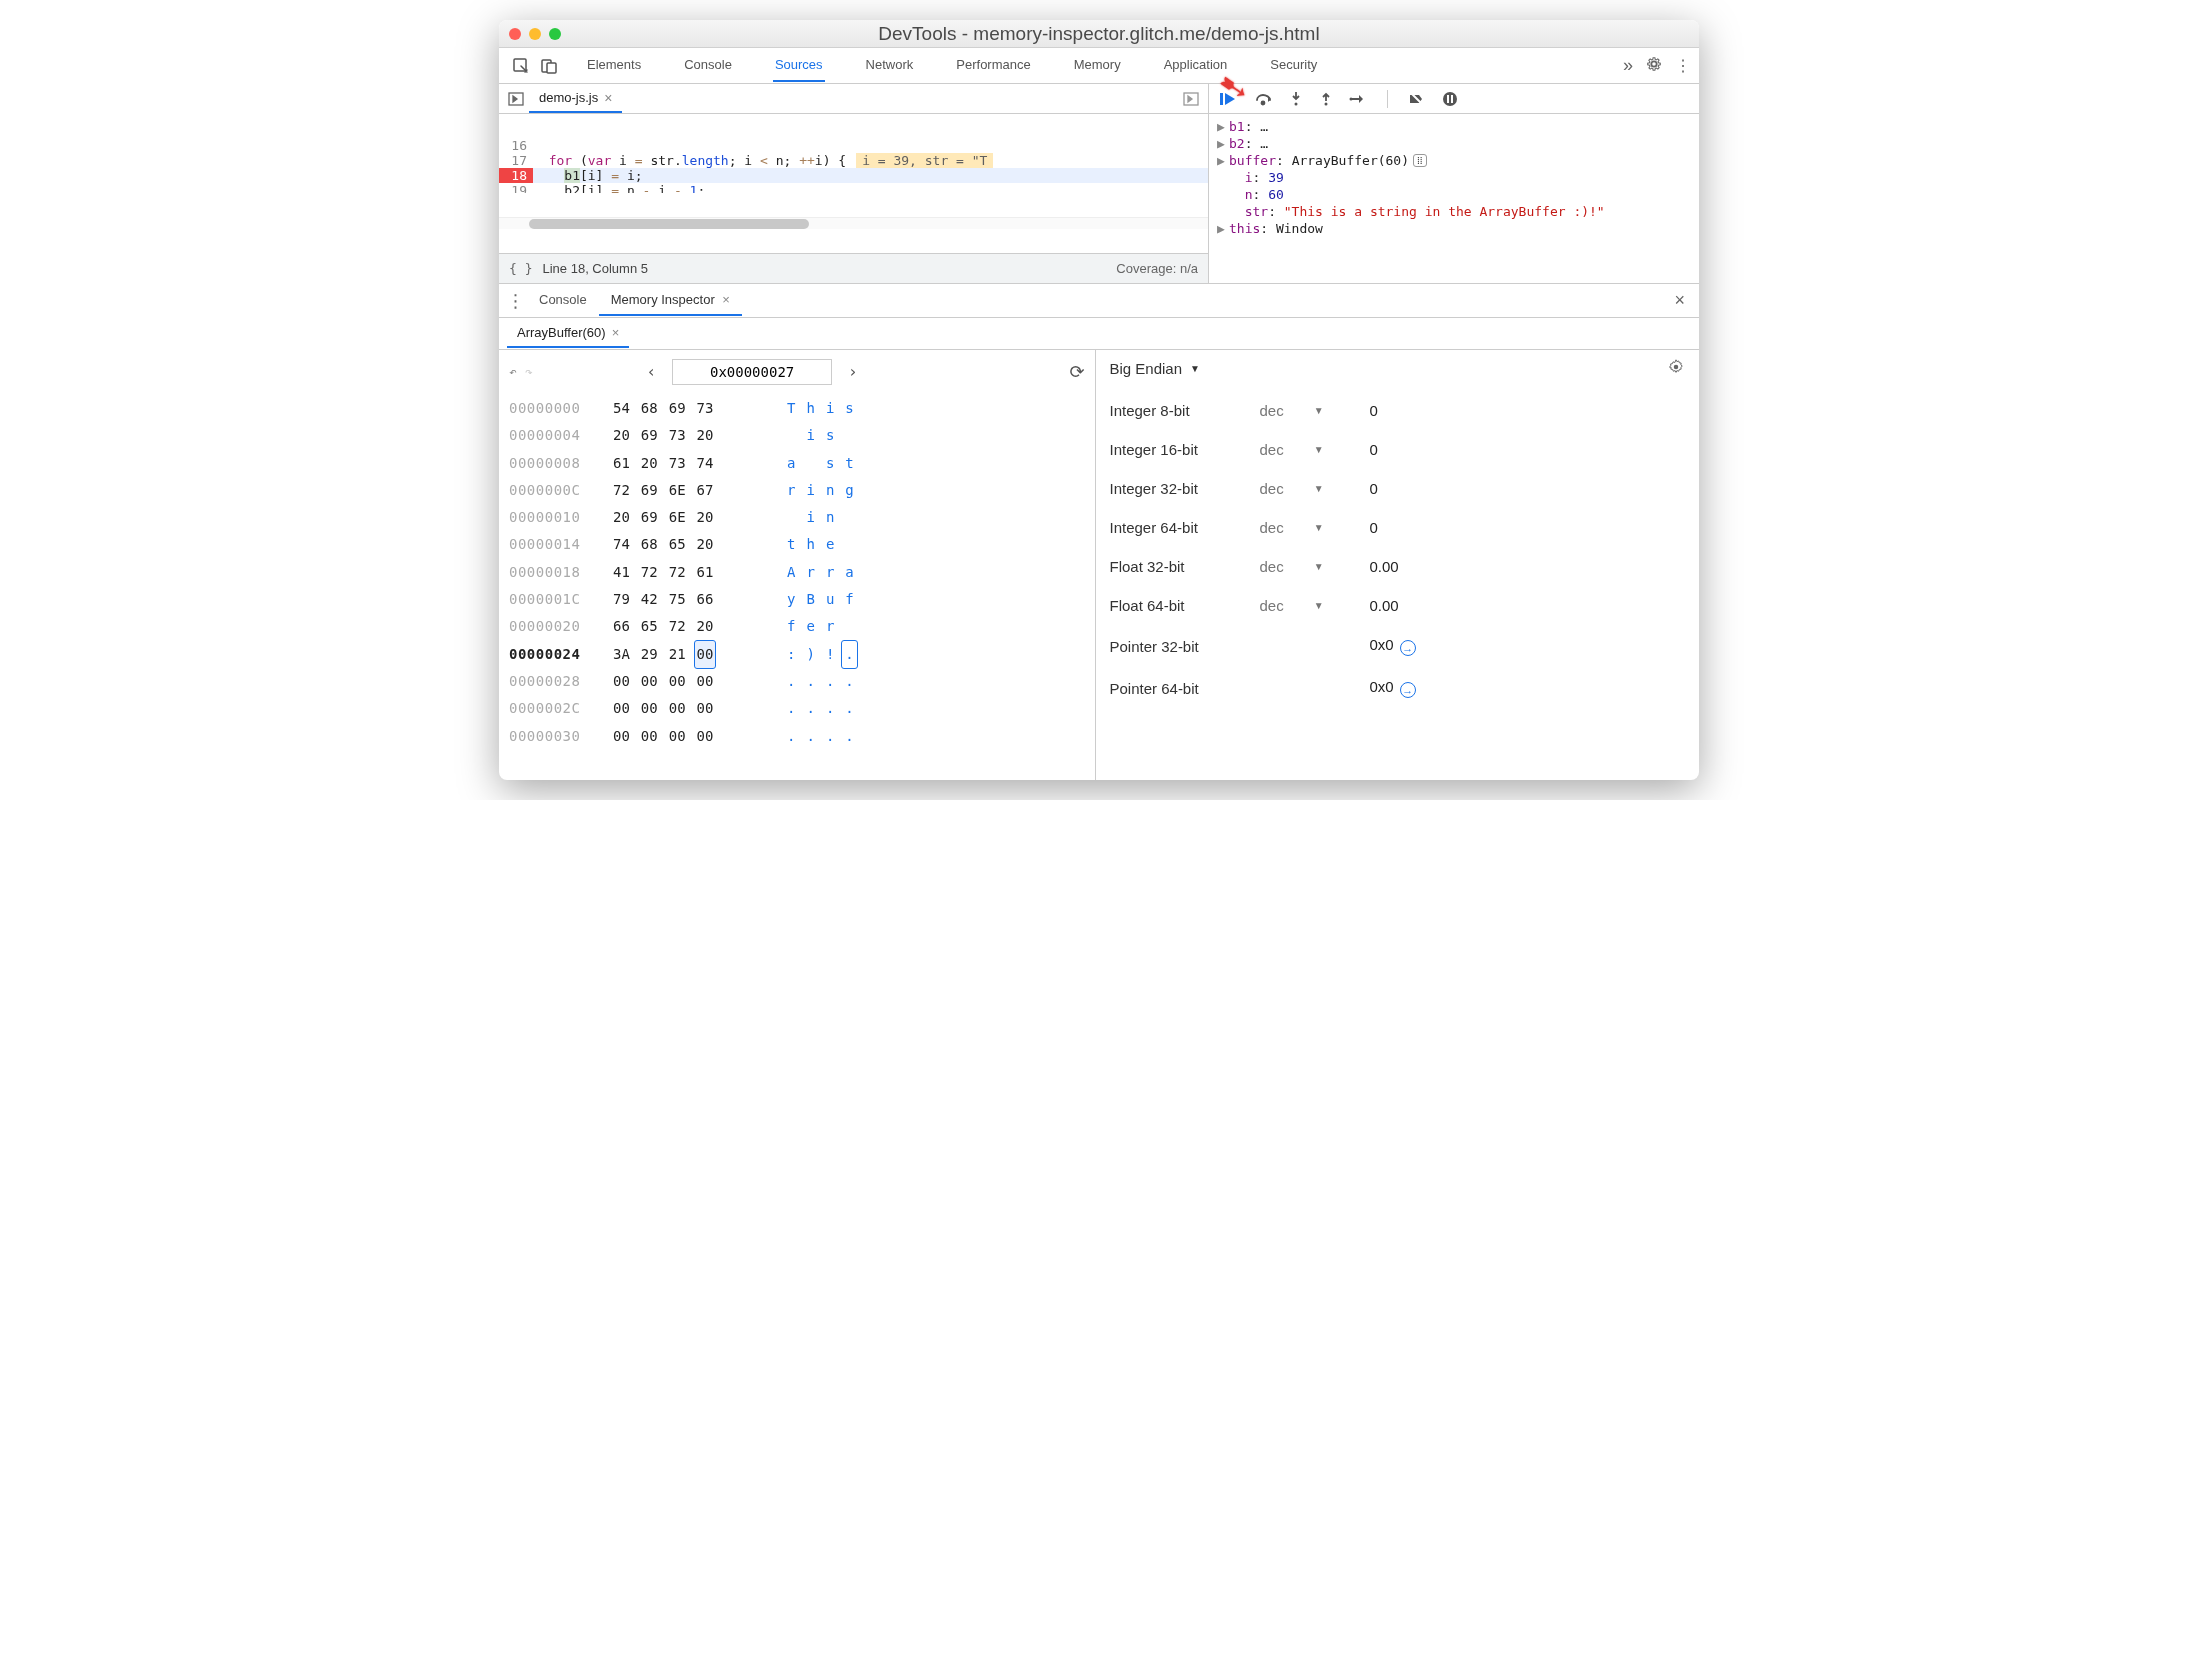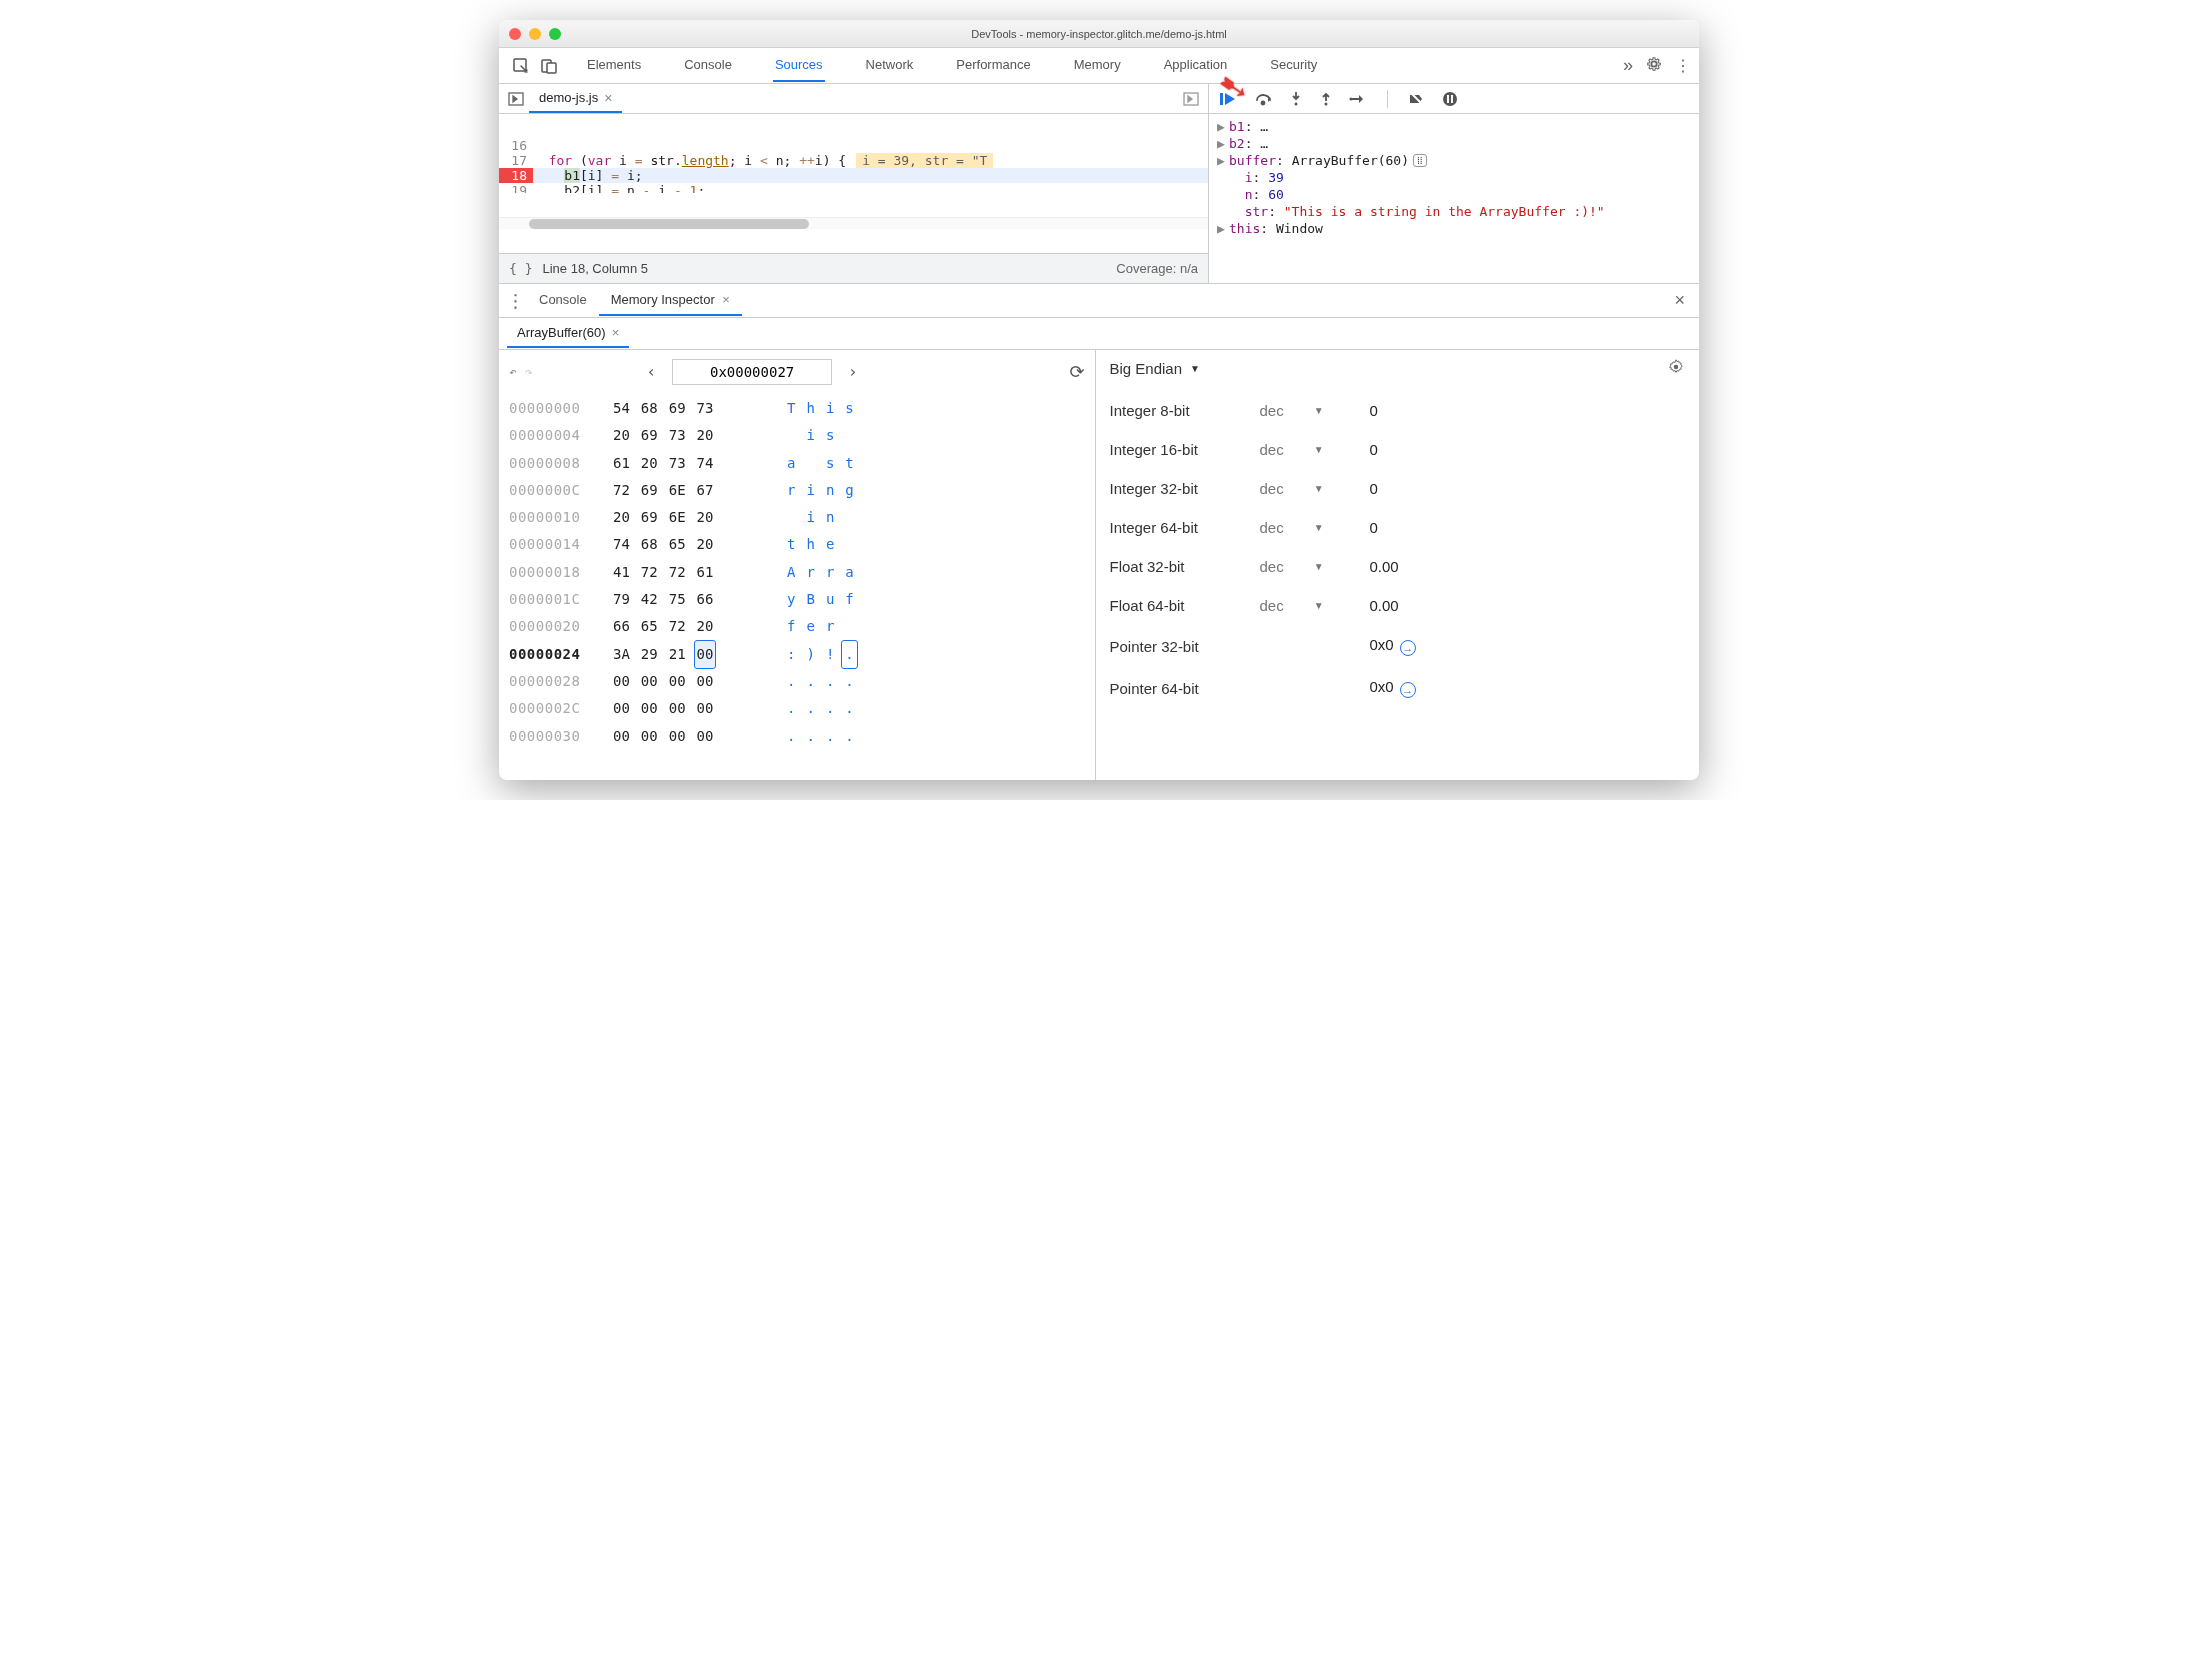--- a/index.html
+++ b/index.html
@@ -5,21 +5,21 @@
 * { box-sizing: border-box; margin: 0; padding: 0; }
 body { font-family: -apple-system, "Helvetica Neue", Arial, sans-serif; font-size: 13px; background: #fff; color: #222; }
 .window { width: 1200px; margin: 20px auto; border-radius: 8px; overflow: hidden; box-shadow: 0 10px 40px rgba(0,0,0,0.35); background: #fff; }
 
 .titlebar { height: 28px; background: linear-gradient(#f6f6f6,#e8e8e8); display: flex; align-items: center; padding: 0 10px; border-bottom: 1px solid #d0d0d0; position: relative; }
 .traffic { display: flex; gap: 8px; }
 .tl { width: 12px; height: 12px; border-radius: 50%; }
 .tl.red { background: #ff5f57; }
 .tl.yellow { background: #febc2e; }
 .tl.green { background: #28c840; }
-.titlebar .title { position: absolute; left: 0; right: 0; text-align: center; font-size: 11px; color: #4a4a4a; }
+.titlebar .title { position: absolute; left: 0; right: 0; text-align: center; font-size: 19px; color: #4a4a4a; }
 
 .tabbar { height: 36px; display: flex; align-items: center; border-bottom: 1px solid #ccc; padding: 0 8px; }
 .tabbar .ticon { width: 28px; height: 28px; display: flex; align-items: center; justify-content: center; color: #555; }
 .tabbar .tabs { display: flex; margin-left: 22px; gap: 39px; }
 .tabbar .tab { padding: 8px 2px; color: #555; cursor: pointer; }
 .tabbar .tab.active { color: #1a73e8; border-bottom: 2px solid #1a73e8; }
 .tabbar .right { margin-left: auto; display: flex; gap: 12px; color: #666; align-items: center; }
 
 .upper { display: flex; height: 200px; border-bottom: 1px solid #ccc; }
 .sources { flex: 1; display: flex; flex-direction: column; border-right: 1px solid #ccc; min-width: 0; gap: 24px;}
@@ -28,21 +28,21 @@
 .file-tab { display: flex; align-items: center; padding: 5px 10px; border-bottom: 2px solid #1a73e8; gap: 6px; font-size: 13px;}
 .file-tab .close { color: #888; font-size: 14px; }
 .file-tabs .spacer { flex: 1; }
 
 .code { flex: 1; font-family: Menlo, Consolas, monospace; font-size: 13px; overflow: hidden; position: relative;}
 .code-line { display: flex; white-space: pre; }
 .gutter { width: 34px; text-align: right; padding-right: 6px; color: #888; background: #fff; user-select:none;}
 .code-line.hl { background: #e8f0fe; }
 .code-line.hl .gutter { background: #ef4444; color: #fff; }
 .tok-k { color: #a71d76; }
-.tok-n { color: #a16207; text-decoration: underline; }
+.tok-n { color: #1d4ed8; }
 .tok-op { color: #a67f59; }
 .inline-hint { background: #ffe9b8; color: #5f5f5f; padding: 1px 6px; margin-left: 10px;}
 .scrolltrack { height: 12px; background: #fafafa; border-top: 1px solid #eee; position: relative;}
 .scrollthumb { position:absolute; left: 30px; width: 280px; top:1px; height:10px; background:#c8c8c8; border-radius:5px;}
 
 .statusbar { height: 30px; background: #f1f3f4; border-top: 1px solid #ccc; display: flex; align-items: center; padding: 0 10px; color: #444; font-size: 13px;}
 .statusbar .braces { font-family: Menlo, monospace; margin-right: 10px; color: #666;}
 .statusbar .cov { margin-left: auto; color: #666;}
 
 .debugger { width: 490px; display: flex; flex-direction: column; }

